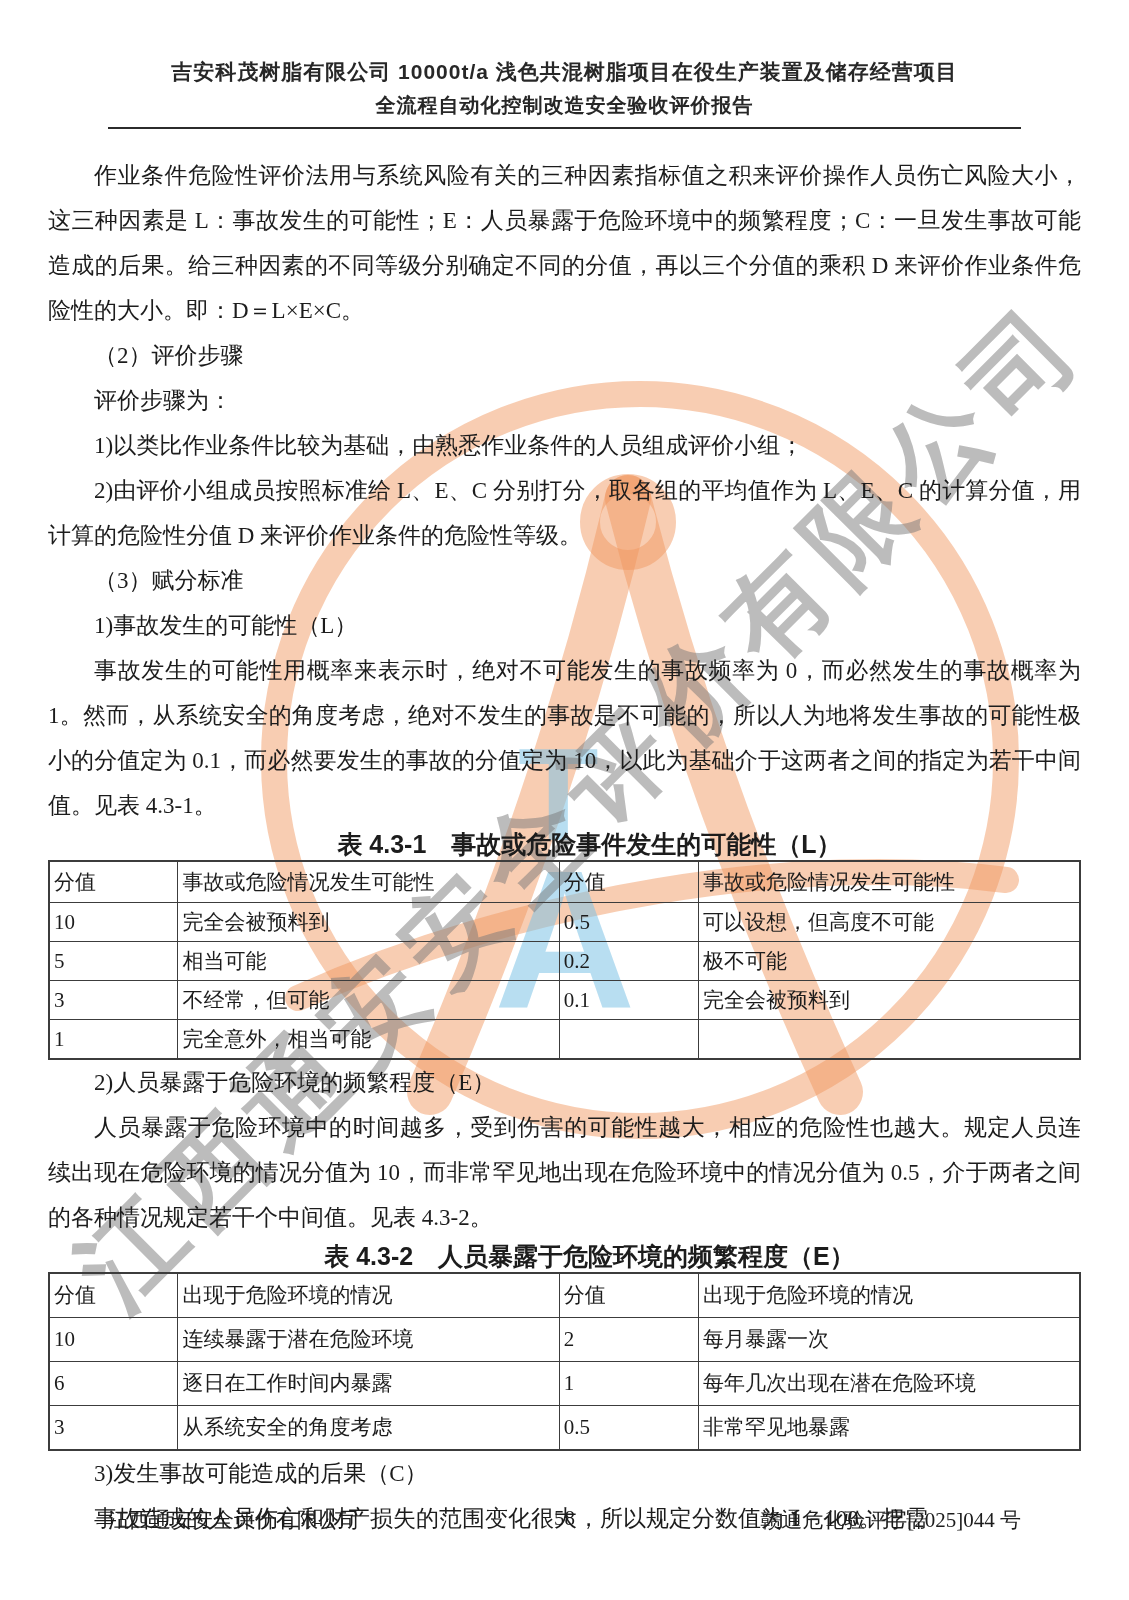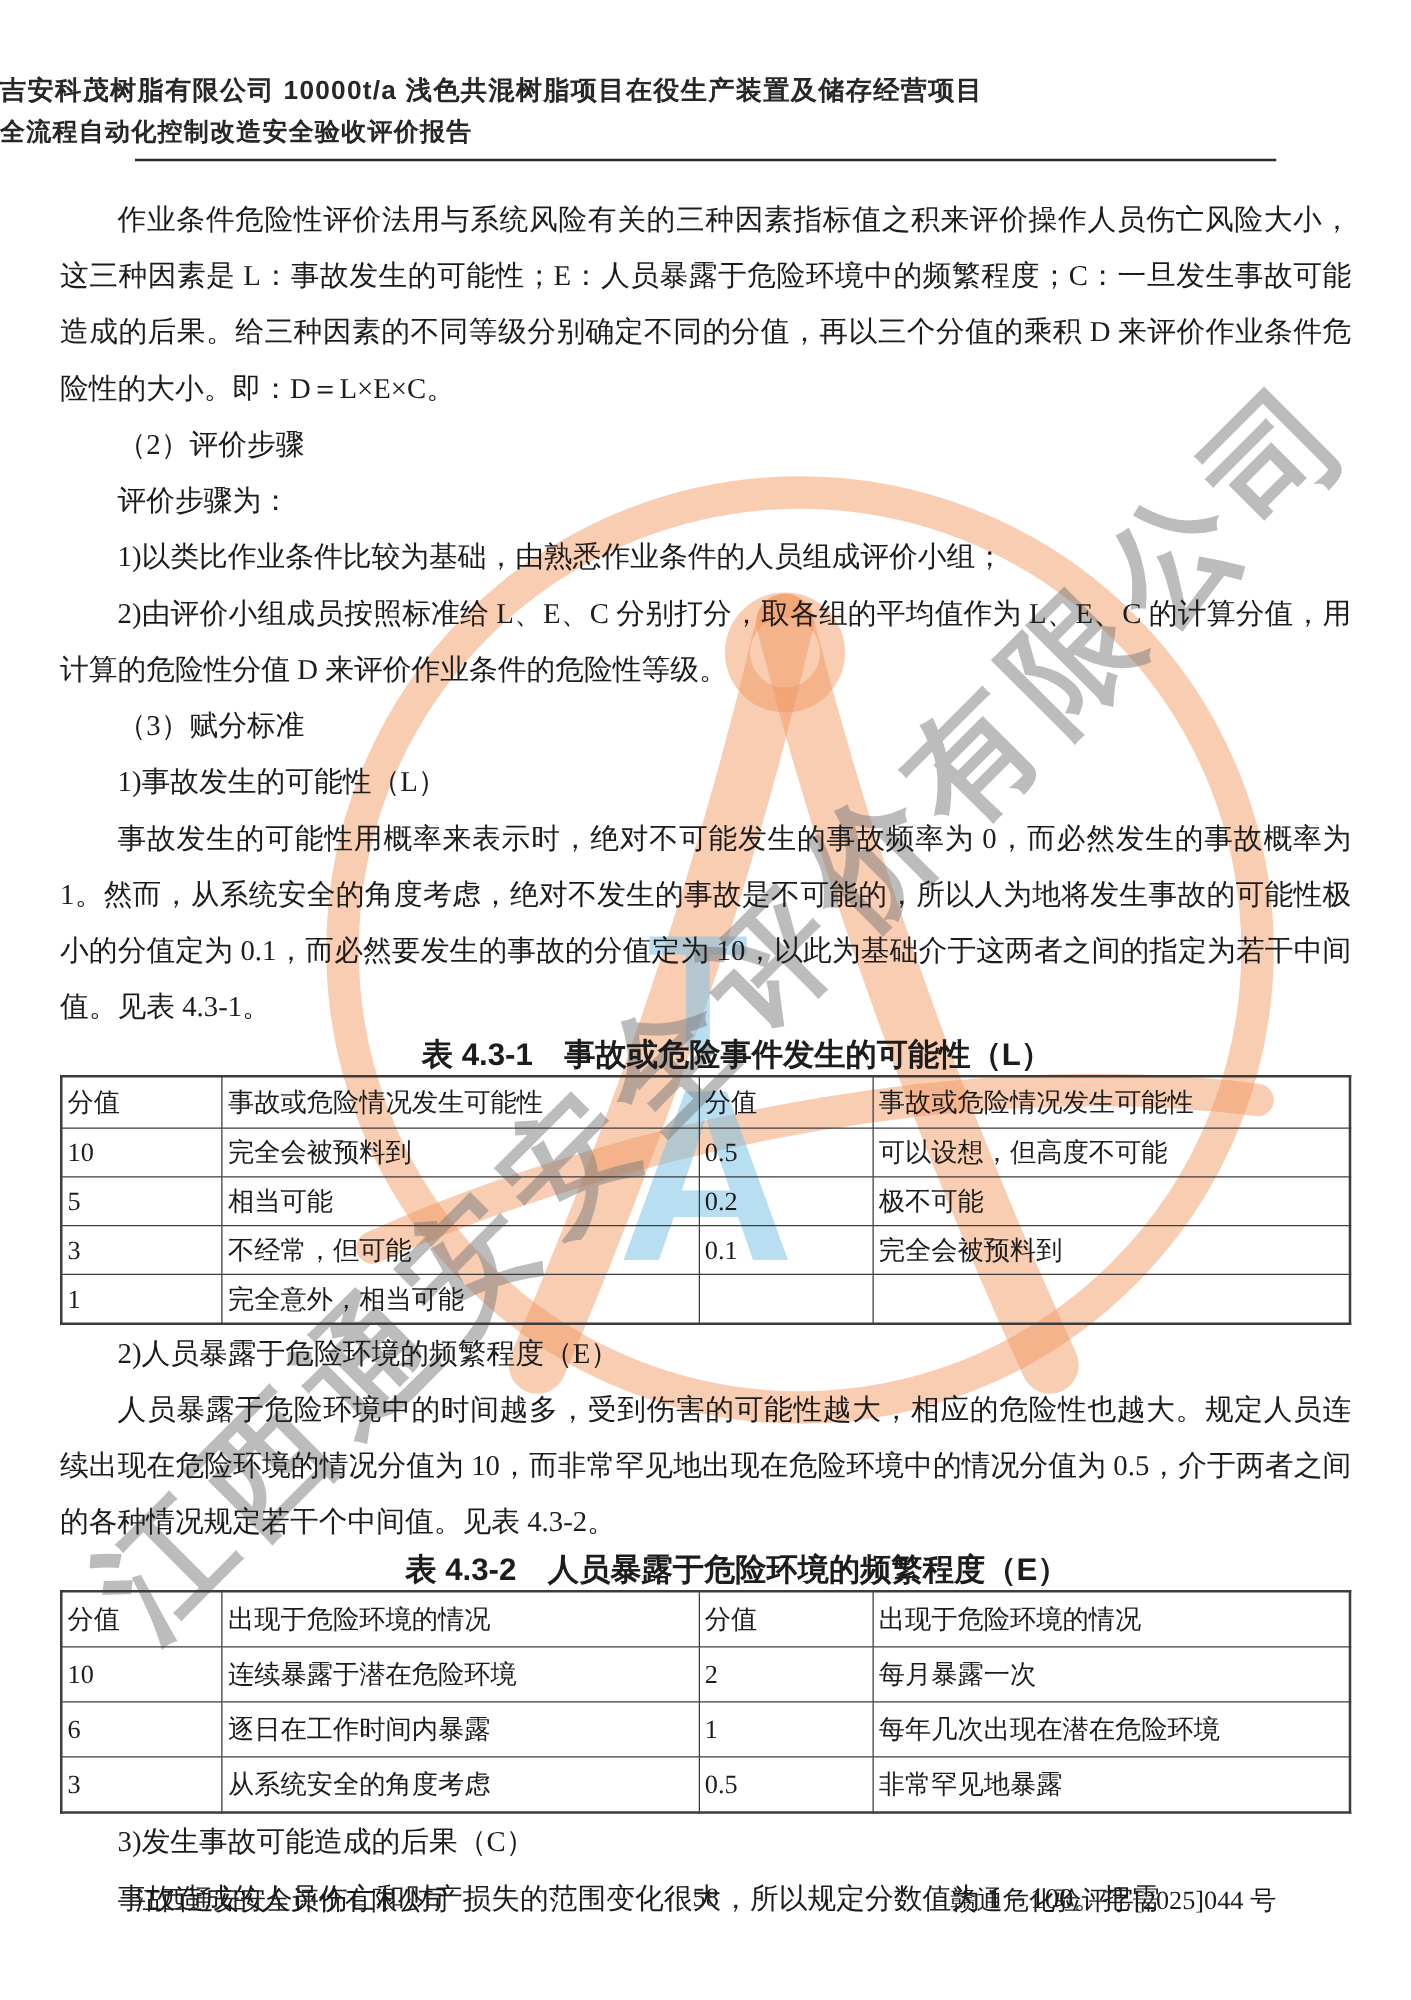--- a/index.html
+++ b/index.html
@@ -17,21 +17,21 @@
     font-size:102px;letter-spacing:12px;color:rgba(122,122,122,0.5);
     transform:rotate(-45deg);transform-origin:0 50%;line-height:1;
   }
   .wm-red{
     position:absolute;left:322px;top:1032px;white-space:nowrap;
     font-family:"Liberation Sans","DejaVu Sans",sans-serif;font-weight:700;
     font-size:150px;letter-spacing:4px;color:rgba(226,58,44,0.48);line-height:1;
   }
   
   .inner{position:relative;z-index:1;}
-  .pg-header{padding-top:58px;text-align:left;
+  .pg-header{padding-top:58px;text-align:center;
     font-family:"Liberation Sans","DejaVu Sans",sans-serif;color:#272727;}
   .pg-header .h-line1{font-size:21px;font-weight:700;letter-spacing:1px;}
   .pg-header .h-line2{font-size:20px;font-weight:700;margin-top:6px;letter-spacing:1px;}
   .pg-header .h-rule{width:913px;margin:8px auto 0;border-top:2px solid #2b2b2b;height:0;}
   .content{padding:24px 48px 0;font-size:23px;line-height:45px;text-align:justify;}
   .content p{margin:0;text-indent:2em;}
   .tbl-title{
     font-family:"Liberation Sans","DejaVu Sans",sans-serif;font-weight:700;
     font-size:25px;line-height:32px;text-align:center;text-indent:0;margin:5px 0 9px;
   }

